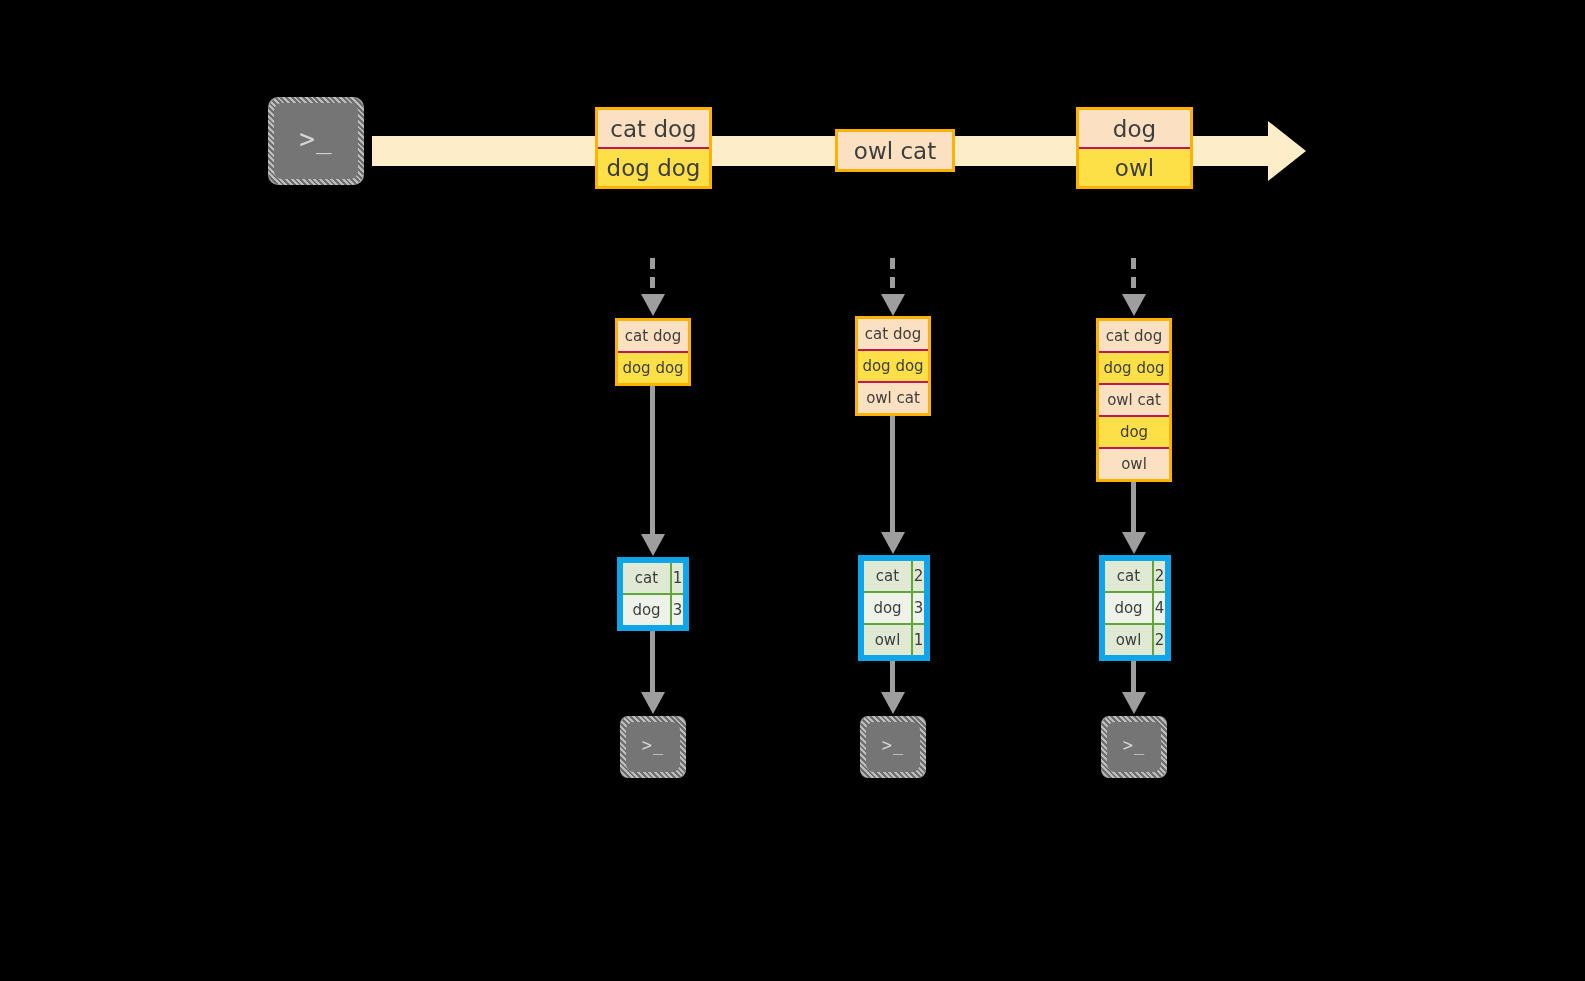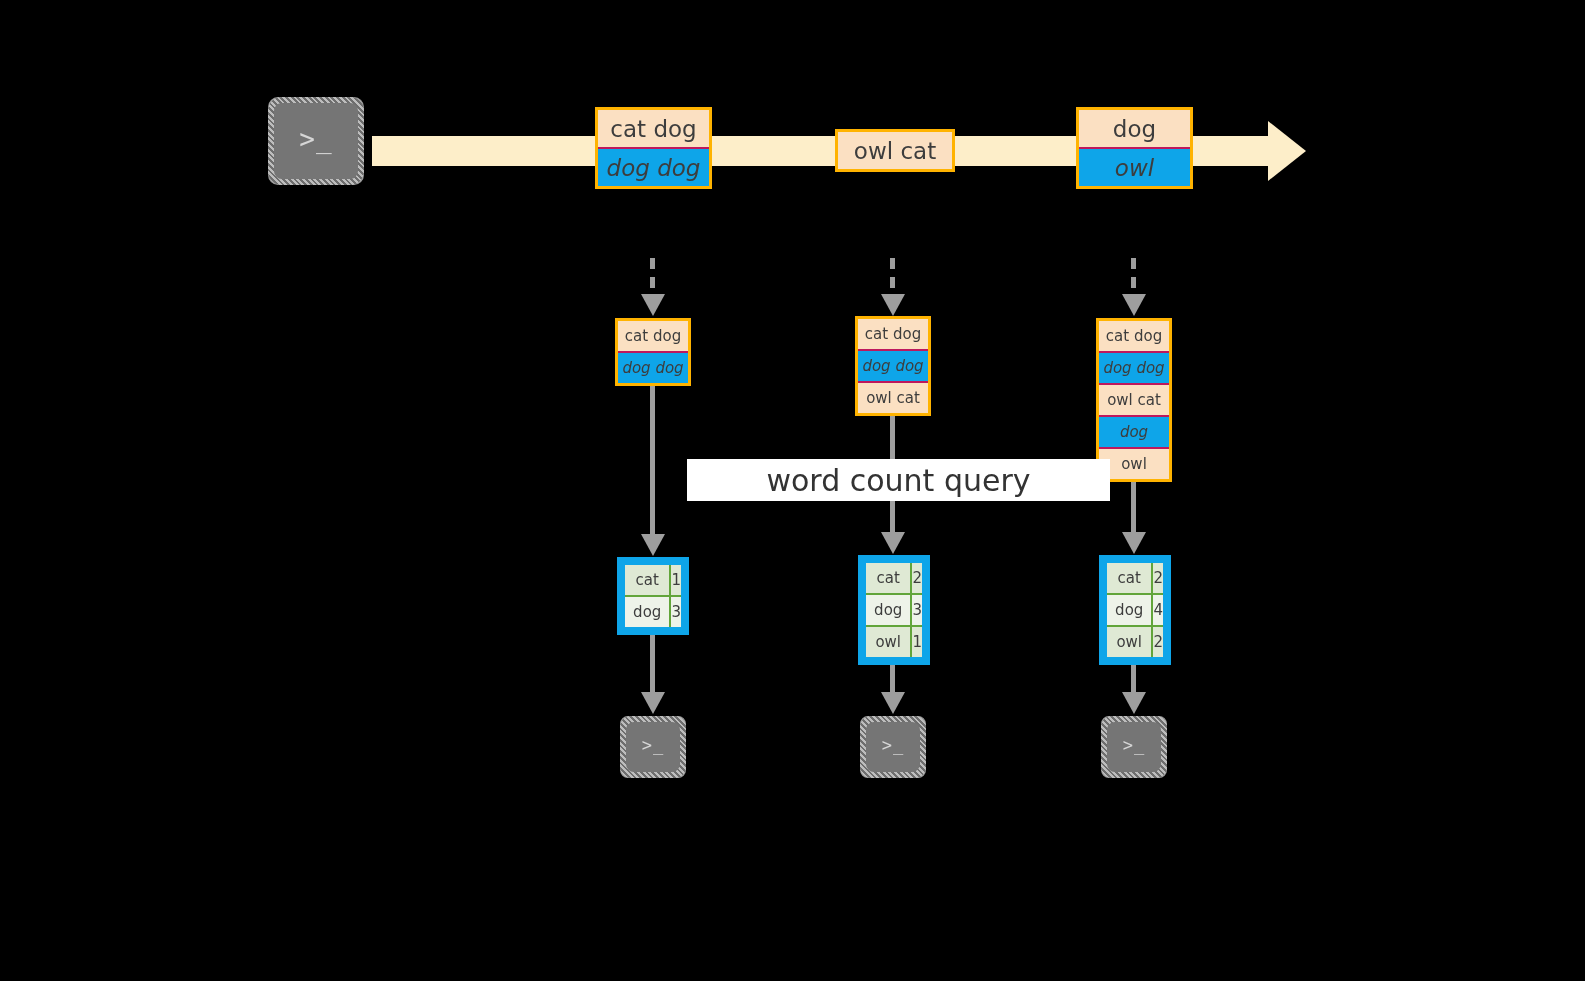--- a/index.html
+++ b/index.html
@@ -85,28 +85,28 @@
   .evt-row {
     border-bottom: 2px solid #be185d;
     display: flex;
     align-items: center;
     justify-content: center;
     color: #3d3d3d;
     white-space: nowrap;
   }
   .evt-row:last-child { border-bottom: none; }
   .evt-row.shade { background: #fbe0c2; }
-  .evt-row.light  { background: #0ea5e9; font-style: italic; }
+  .evt-row.light  { background: #fde047; }
 
   .evt-top .evt-row { height: 37px; font-size: 23px; }
   .evt-mid .evt-row { height: 30px; font-size: 15px; }
 
   
   .res-table {
-    border: 8px solid #0ea5e9;
+    border: 6px solid #0ea5e9;
     z-index: 3;
     display: flex;
     flex-direction: column;
     justify-content: space-between;
   }
   .res-row {
     display: flex;
     height: 30px;
     border-bottom: 2px solid #62a53a;
   }
@@ -292,17 +292,14 @@
 
   <div class="abs conn-line" style="left:1131px; top:651px; height:44px;"></div>
   <div class="abs conn-head" style="left:1122px; top:692px;"></div>
 
   <div class="abs terminal terminal-small" style="left:1101px; top:716px;">
     <div class="hatch"></div>
     <div class="face"></div>
     <div class="glyph">&gt;_</div>
   </div>
 
-  <div class="abs query-banner" style="left:687px; top:459px; width:423px; height:42px;">
-    <span>word count query</span>
-  </div>
 
 </div>
 
 </body></html>

